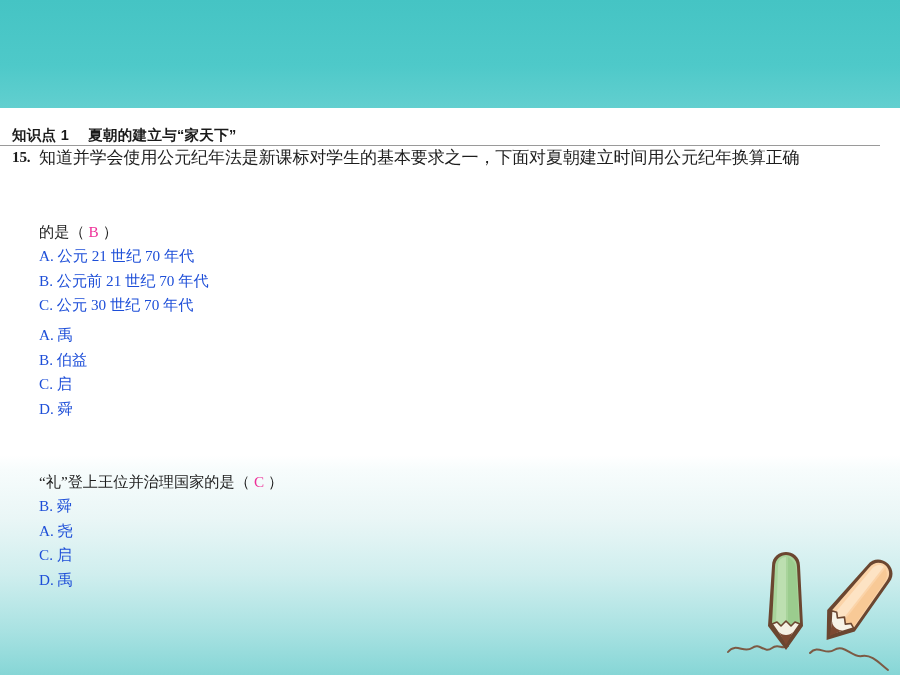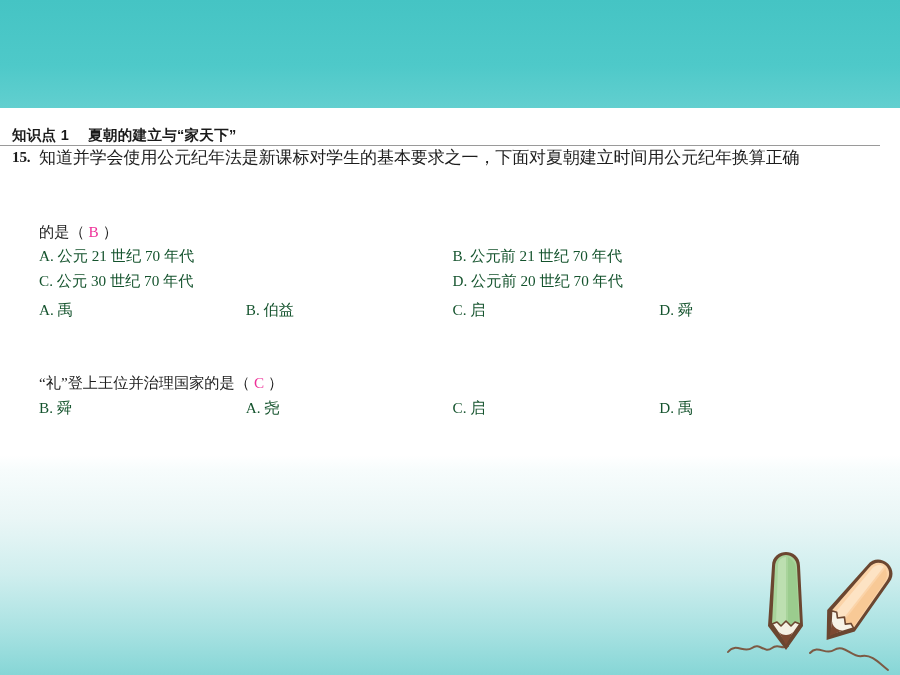--- a/index.html
+++ b/index.html
@@ -122,22 +122,23 @@
     font-family: "Liberation Serif", serif;
     font-weight: normal;
     padding: 0 4px;
   }
 
   
   .opts {
     padding-left: 27px;
     display: flex;
     font-size: 15.2px;
-    color: #14532d;
+    color: #1d4ed8;
     line-height: 1.62;
+    flex-direction: column;
   }
   .opts.two-col .opt { width: 50%; }
   .opts.four-col .opt { width: 25%; }
   .opt { white-space: nowrap; }
 
   .opt-lbl { letter-spacing: 0; }
 
   
   .pencils {
     position: absolute;
@@ -178,24 +179,20 @@
           </div>
           <div class="opt">
             <span class="opt-lbl">B.</span>
             <span>公元前 21 世纪 70 年代</span>
           </div>
         </div>
         <div class="opts two-col">
           <div class="opt">
             <span class="opt-lbl">C.</span>
             <span>公元 30 世纪 70 年代</span>
-          </div>
-          <div class="opt">
-            <span class="opt-lbl">D.</span>
-            <span>公元前 20 世纪 70 年代</span>
           </div>
         </div>
       </div>
 
       <div class="q-block">
         <div class="opts four-col">
           <div class="opt">
             <span class="opt-lbl">A.</span>
             <span>禹</span>
           </div>

